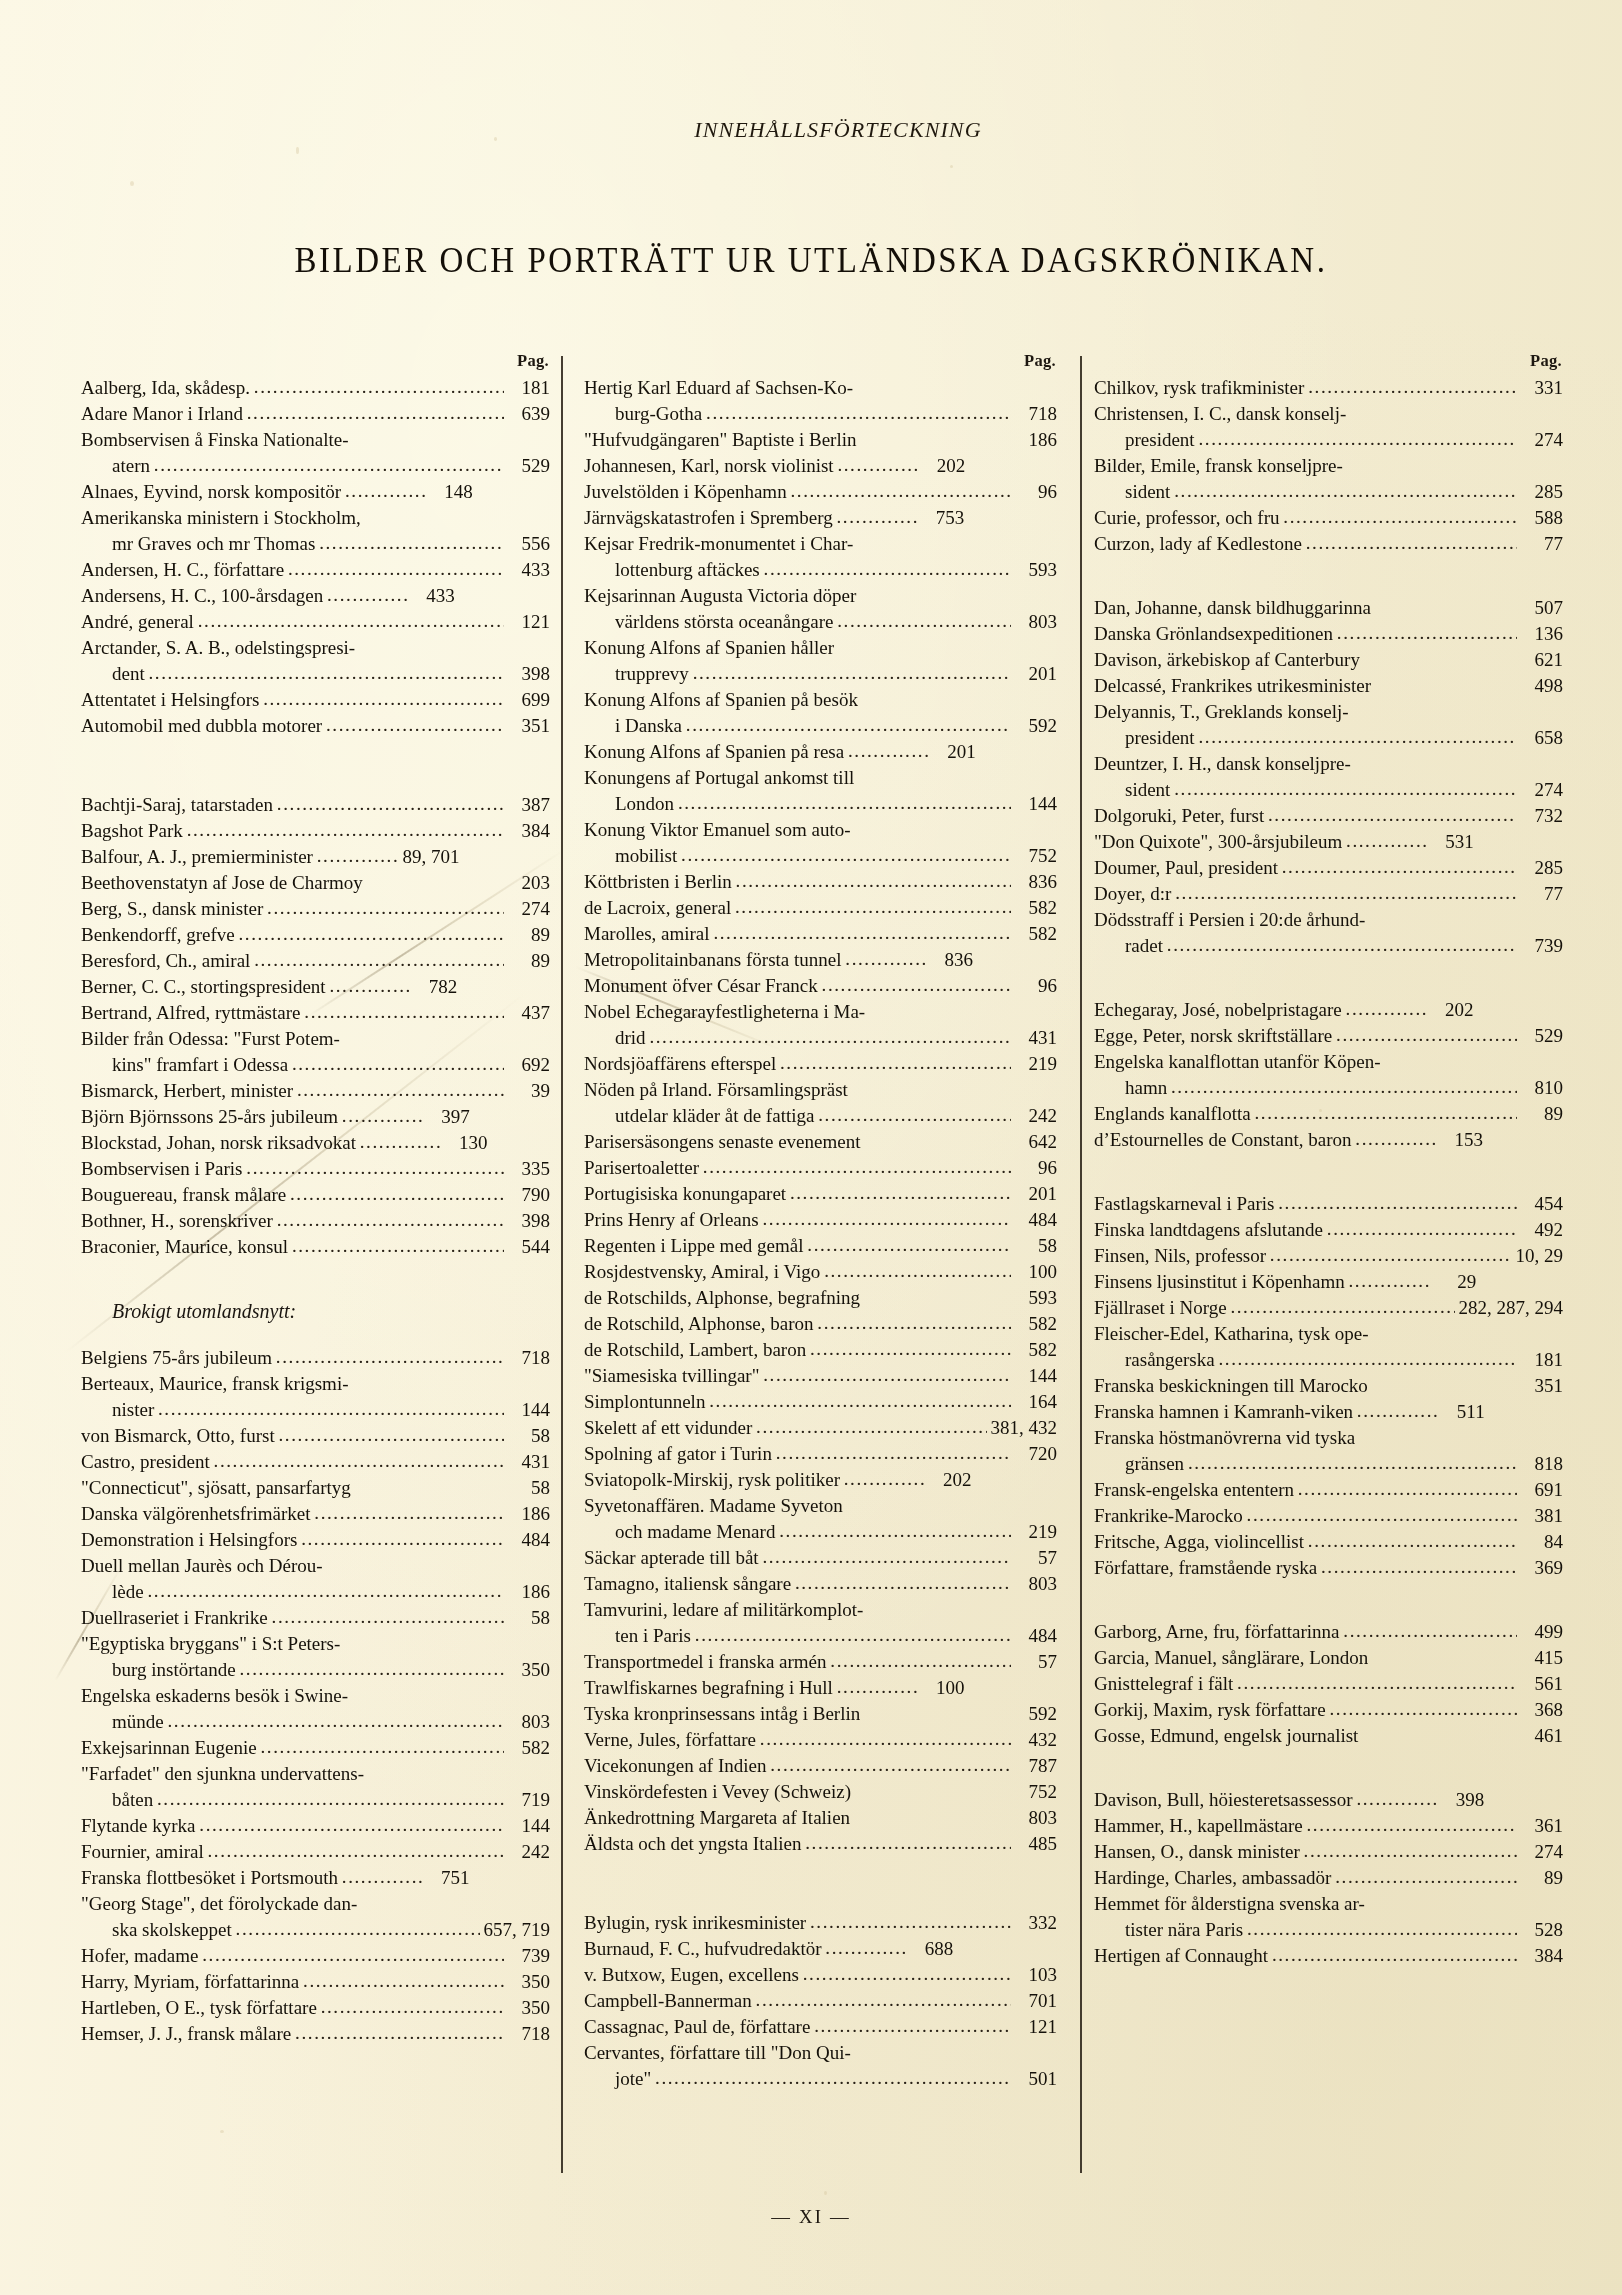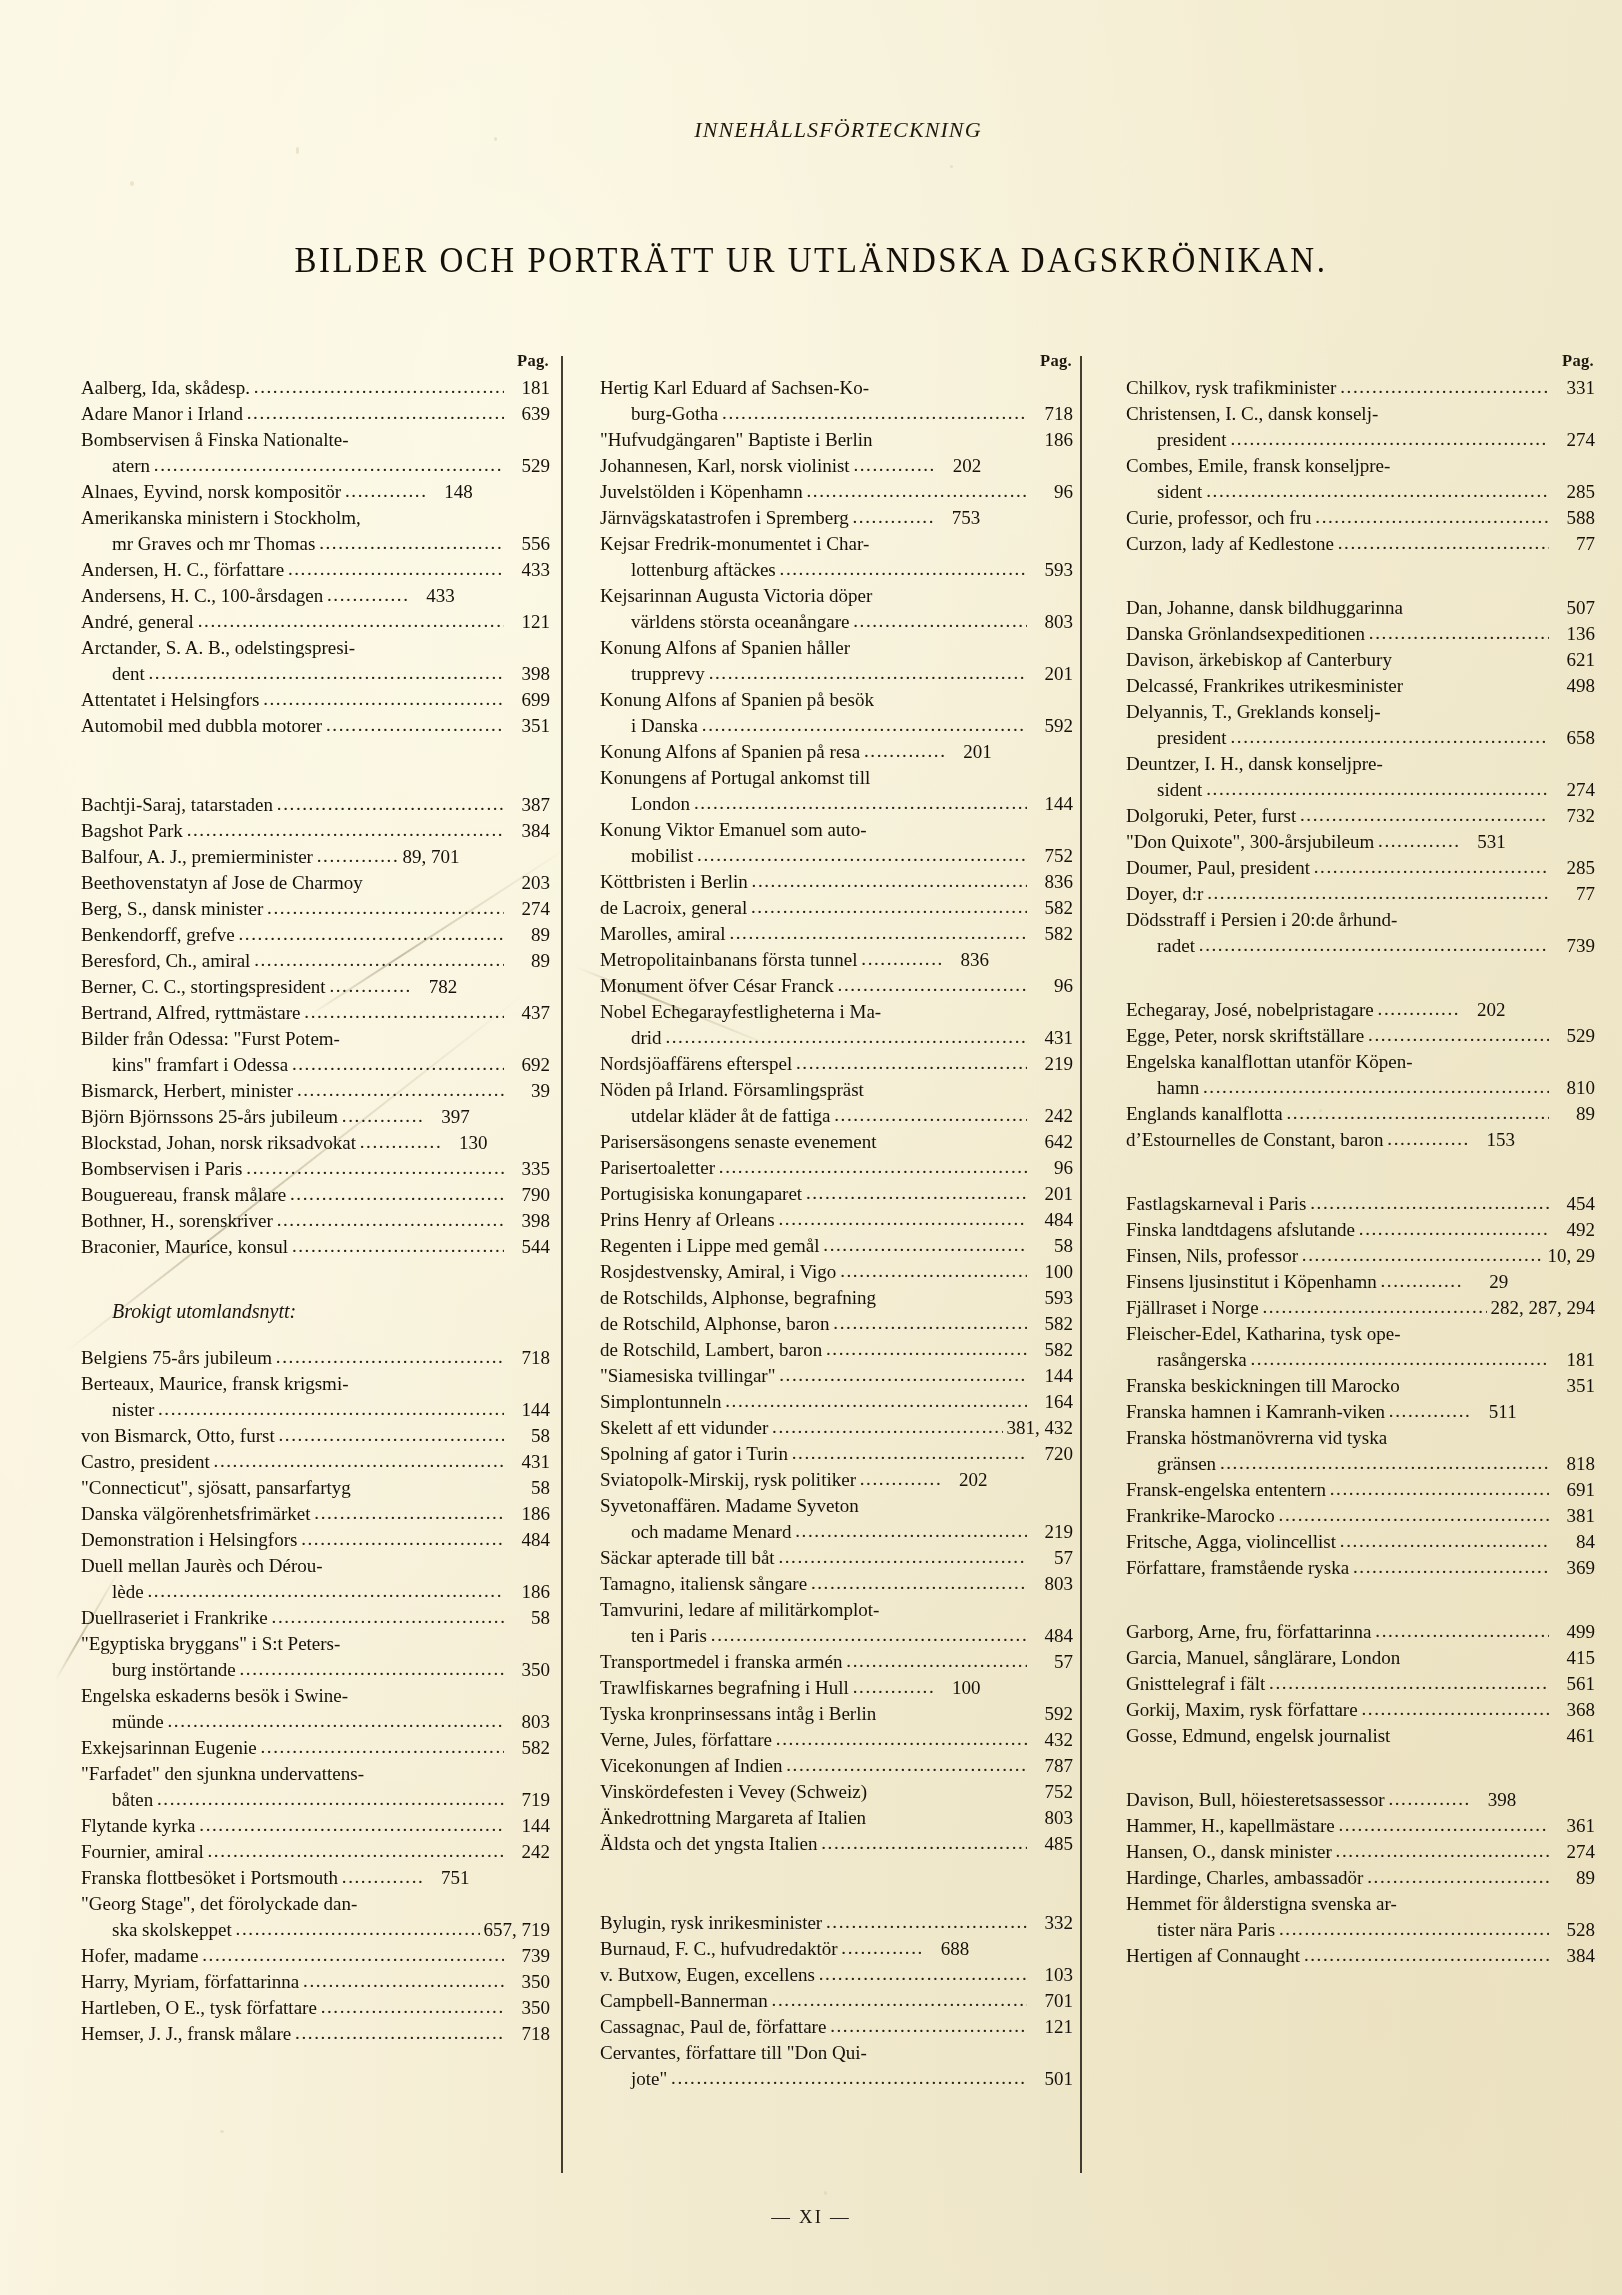--- a/index.html
+++ b/index.html
@@ -53,21 +53,21 @@
     transform: scaleY(1.10);
     transform-origin: center top;
   }
 
   .columns {
     position:absolute;
     top: 351px;
     left: 81px;
     width: 1477px;
     display: flex;
-    gap: 16px;
+    gap: 0;
   }
   .col { position:relative; }
   .col-1 { width: 469px; padding-right: 13px; }
   .col-2 { width: 473px; padding-left: 21px; padding-right: 13px; }
   .col-3 { width: 469px; padding-left: 24px; }
 
   
   .rule {
     position:absolute;
     top:0;
@@ -990,21 +990,21 @@
           <span style="flex: 1 1 auto;"></span>
         </div>
         <div class="row cont">
           <span class="txt">president</span>
           <span class="leader"></span>
           <span class="pg">274</span>
         </div>
       </div>
       <div class="entry">
         <div class="row">
-          <span class="txt">Combes, Emile, fransk konseljpre-</span>
+          <span class="txt">Bilder, Emile, fransk konseljpre-</span>
           <span style="flex: 1 1 auto;"></span>
         </div>
         <div class="row cont">
           <span class="txt">sident</span>
           <span class="leader"></span>
           <span class="pg">285</span>
         </div>
       </div>
       <div class="entry">
         <div class="row">

